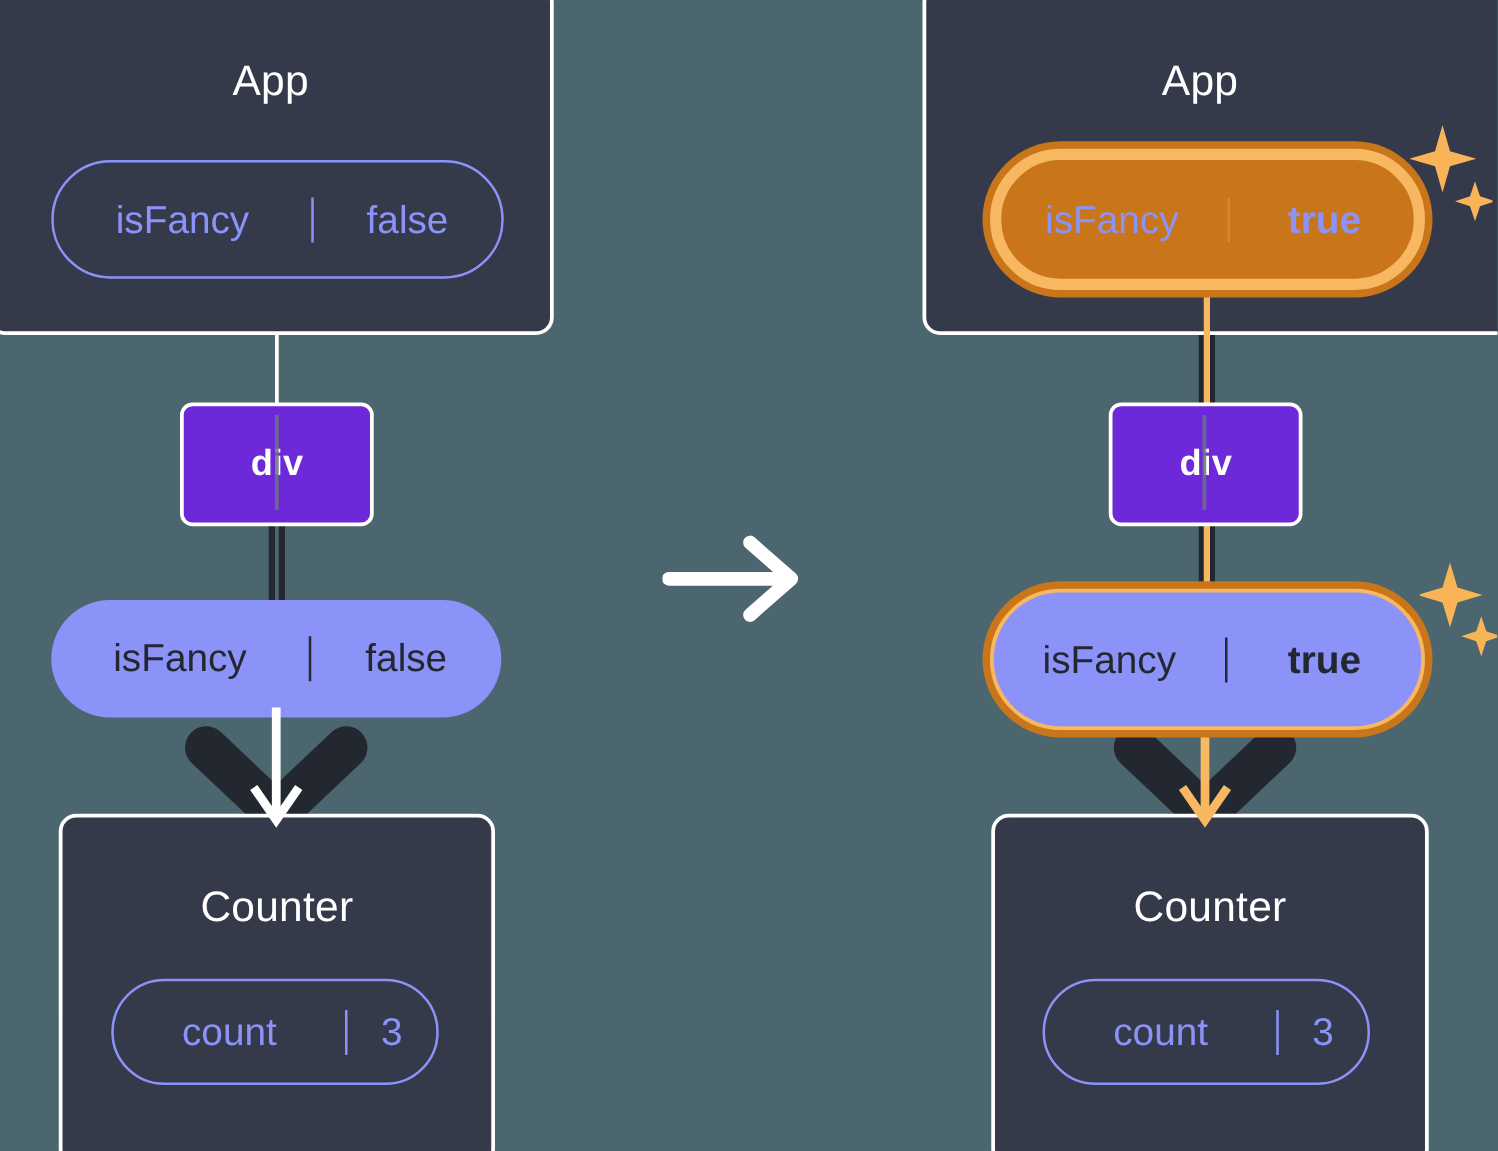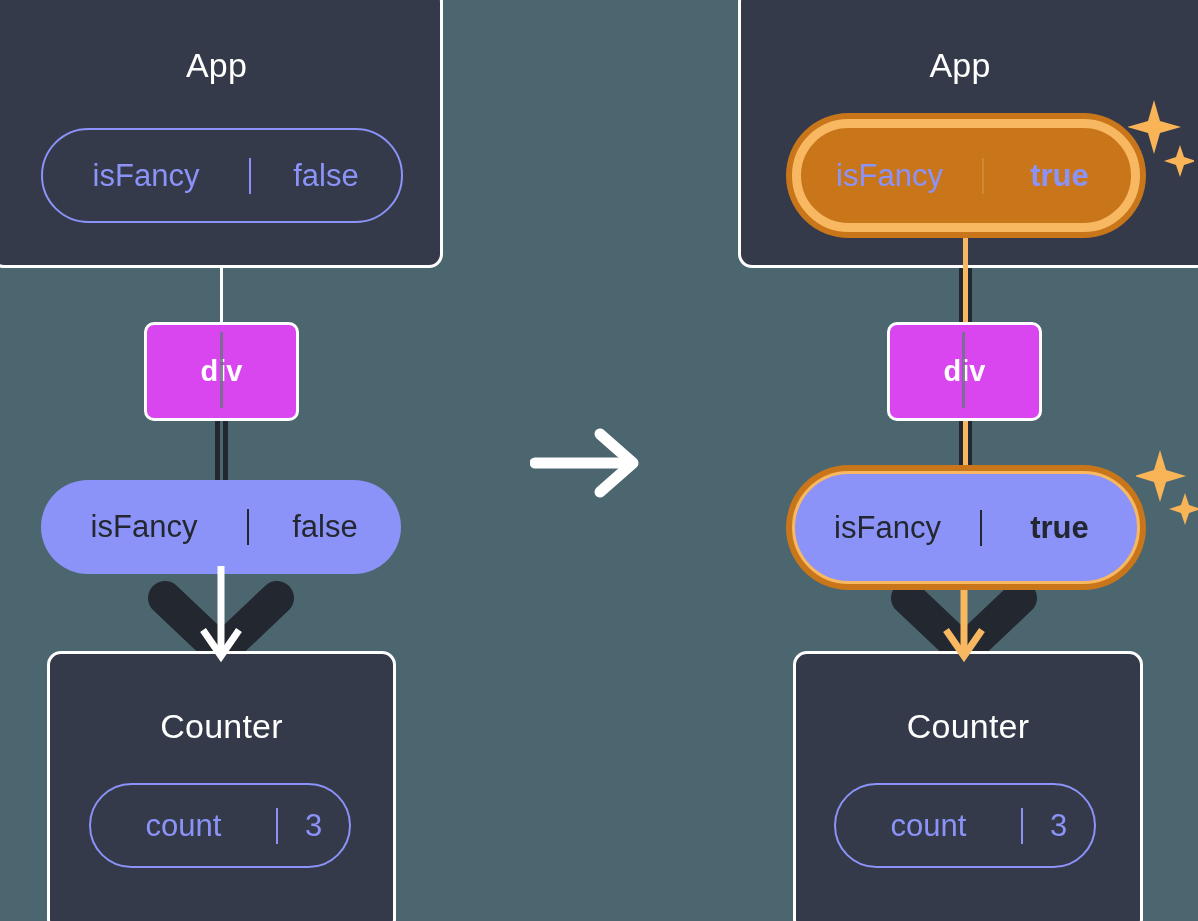--- a/index.html
+++ b/index.html
@@ -34,21 +34,21 @@
     position: absolute;
     left: 0; right: 0;
     text-align: center;
     color: #ffffff;
     font-size: 34px;
     font-weight: 400;
     letter-spacing: .2px;
   }
   .div-box {
     position: absolute;
-    background: #d946ef;
+    background: #6d28d9;
     border: 3px solid #ffffff;
     border-radius: 10px;
     box-sizing: border-box;
     display: flex;
     align-items: center;
     justify-content: center;
     color: #ffffff;
     font-size: 29px;
     font-weight: 700;
     z-index: 6;

